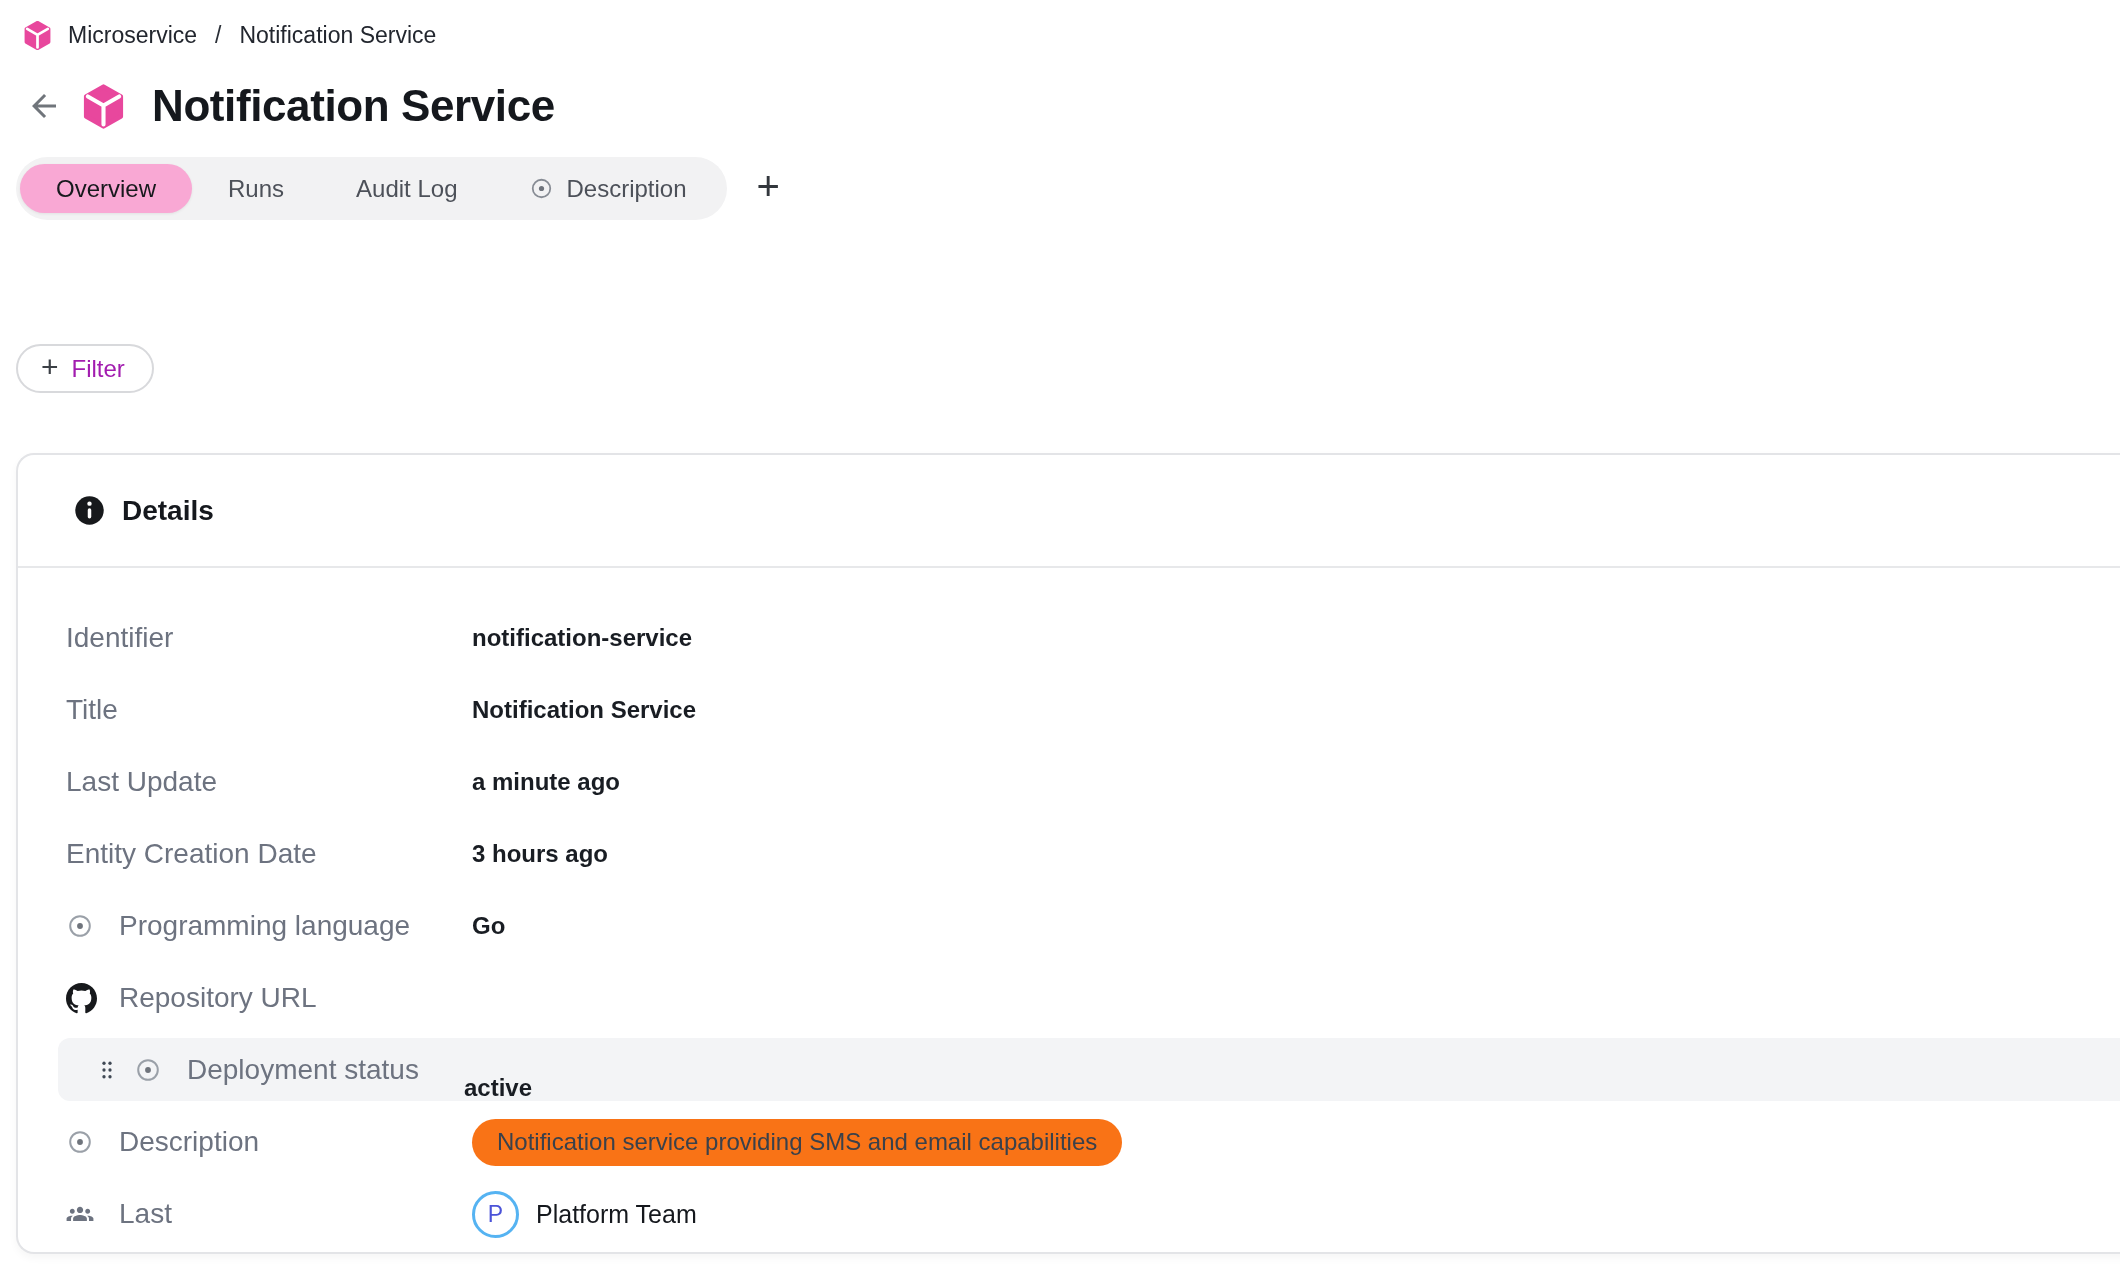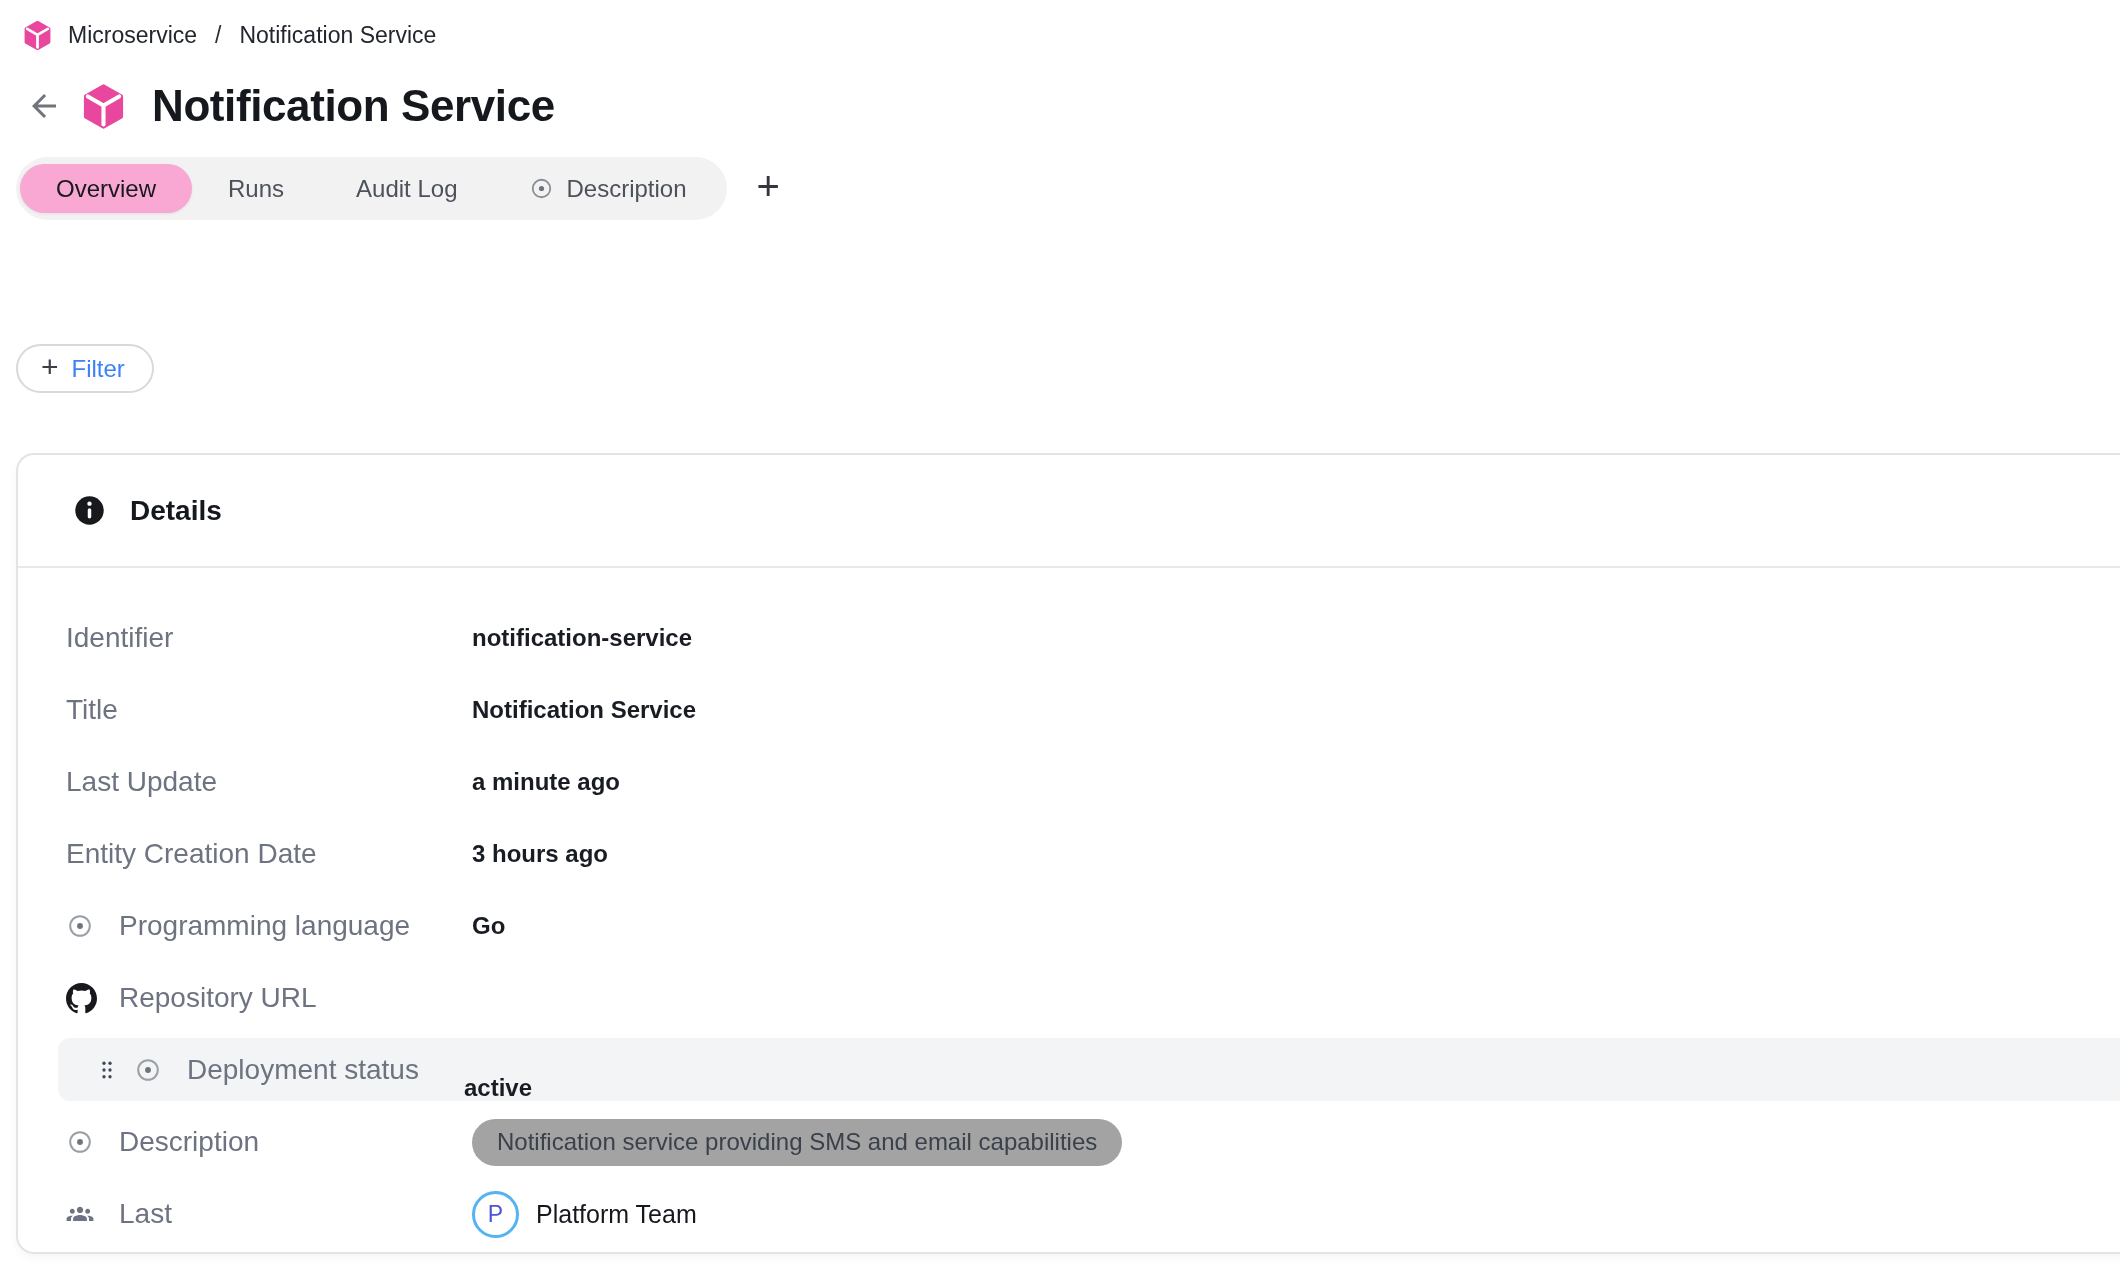--- a/index.html
+++ b/index.html
@@ -32,45 +32,45 @@
                 box-shadow:0 1px 3px rgba(0,0,0,.07); }
   .tab .dot-ic { width:25px; height:25px; margin-right:12px; display:inline-flex; }
   .tab-add { border:none; background:transparent; font-size:40px; font-weight:300; color:#33373d;
              margin-left:22px; cursor:pointer; line-height:1; padding:0 8px 6px 8px; }
 
   
   .filter-btn { display:flex; align-items:center; gap:13px; margin:124px 0 0 16px;
                 height:49px; padding:0 27px 0 23px; background:#fff;
                 border:2px solid #d8d9dc; border-radius:25px; cursor:pointer; }
   .filter-plus { font-size:30px; font-weight:300; color:#3c4046; line-height:0; padding-bottom:4px; }
-  .filter-label { font-size:24px; color:#3b82f6; }
+  .filter-label { font-size:24px; color:#a21caf; }
 
   
   .card { position:relative; margin:60px 0 0 16px; width:2140px;
           border:2px solid #e3e4e7; border-radius:18px 0 0 18px; border-right:none;
           background:#fff; height:801px; box-shadow:0 4px 8px rgba(0,0,0,.04); }
   .card-head { display:flex; align-items:center; height:113px; padding-left:56px;
                border-bottom:2px solid #e7e8ea; }
   .info-ic { width:31px; height:31px; display:inline-flex; }
-  .card-title { font-size:28px; font-weight:700; color:#15181d; margin-left:25px; }
+  .card-title { font-size:28px; font-weight:700; color:#15181d; margin-left:17px; }
 
   .rows { padding:34px 24px 0 24px; }
   .row { position:relative; display:flex; align-items:center; height:72px; padding-left:24px; }
   .row.highlight { background:var(--highlight,#f3f4f6); border-radius:12px; height:63px;
                    margin:4px 0 5px 16px; padding-left:40px; }
   .rlabel { display:flex; align-items:center; font-size:28px; color:#6d7380; }
   .row .icbox { width:38px; height:32px; display:flex; align-items:center; margin-right:15px; }
   .icbox svg { width:28px; height:28px; }
   .gh-ic svg { width:31px; height:31px; }
   .drag-ic { width:22px; height:30px; display:flex; align-items:center; margin-right:14px; }
   .rvalue { position:absolute; left:430px; display:flex; align-items:center;
             font-size:24px; font-weight:600; color:#191d23; }
   .row.highlight .rvalue { left:406px;margin-top:36px; }
   .pill { display:inline-flex; align-items:center; height:47px; padding:0 25px;
-          background:#a3a3a3; border-radius:24px; font-size:24px; font-weight:400; color:#3a414b; }
+          background:#f97316; border-radius:24px; font-size:24px; font-weight:400; color:#3a414b; }
   .avatar { width:47px; height:47px; border-radius:50%; background:#fff;
             border:3px solid var(--avatar-border,#55b3f2); display:flex; align-items:center;
             justify-content:center; font-size:23px; font-weight:500;
             color:var(--avatar-text,#4b53d8); }
   .team-name { margin-left:17px; font-size:25px; font-weight:400; color:#15181d; }
 </style>
 </head>
 <body>
 
 <div class="page">

